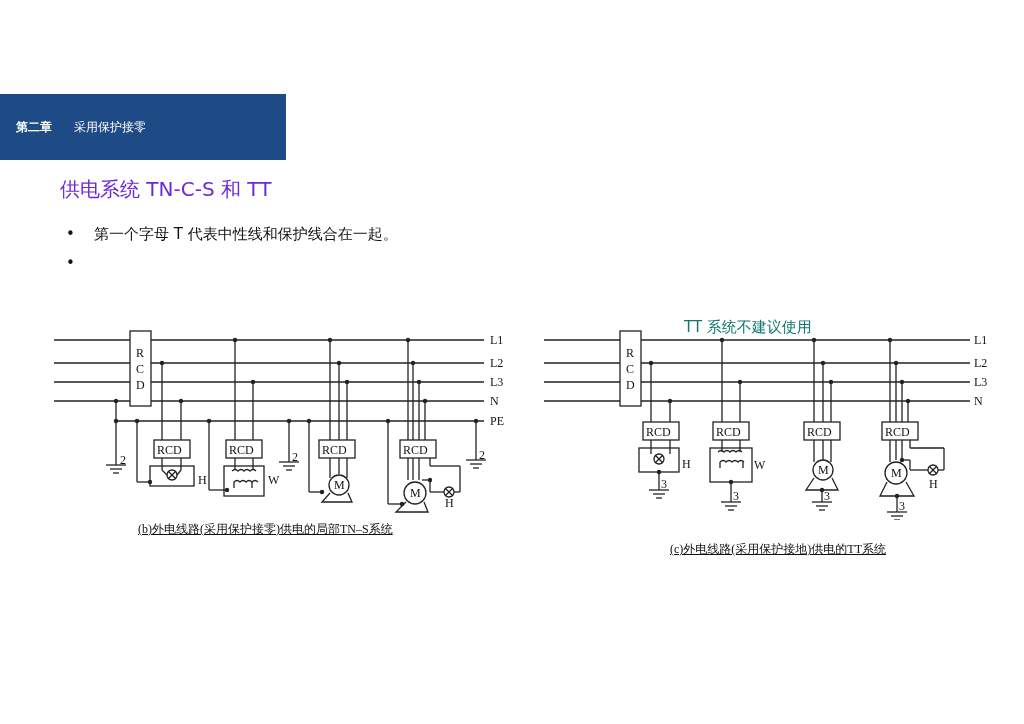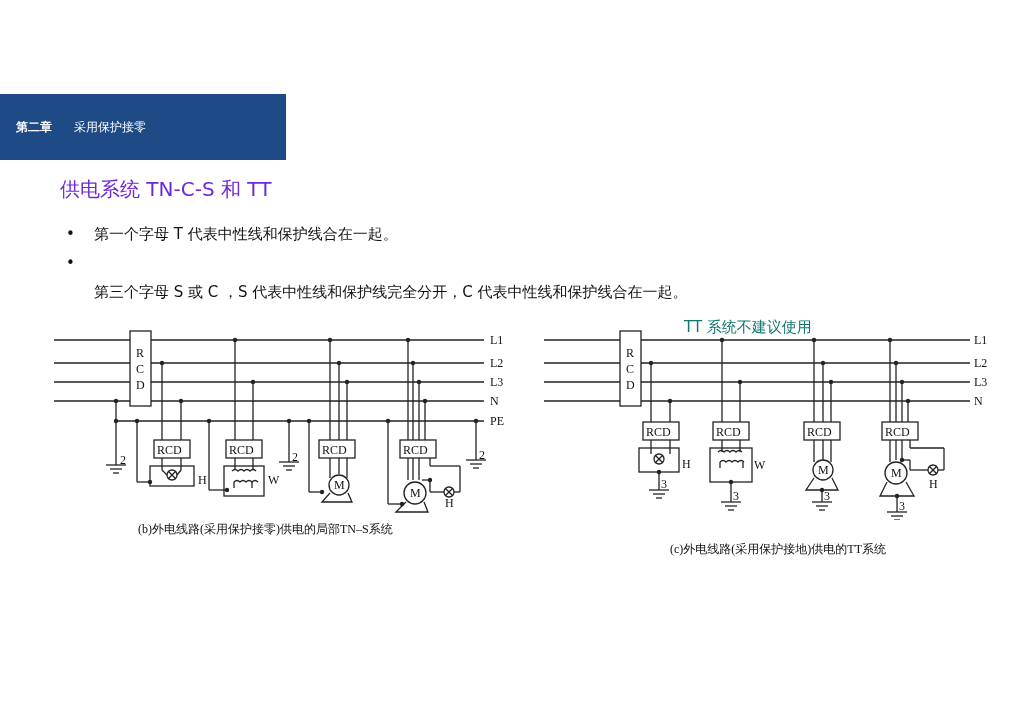--- a/index.html
+++ b/index.html
@@ -10,43 +10,39 @@
                  padding-left: 16px; box-sizing: border-box; font-size: 12px; }
   .chapter-bar .chap-num { font-weight: bold; margin-right: 22px; }
   .slide-title { position: absolute; left: 60px; top: 176px; width: 240px;
                  color: #6d28d9; font-size: 20px; line-height: 26px; }
   .bullets { position: absolute; left: 66px; top: 220px; color: #111; font-size: 15px; }
   .bullets .line { height: 29px; line-height: 29px; white-space: nowrap; display: flex; }
   .bullets .dot { width: 28px; display: inline-block; }
   .warning { position: absolute; left: 684px; top: 318px; color: #0f766e; font-size: 15px; }
   svg.diag { position: absolute; font-family: "Liberation Serif", "DejaVu Serif", serif; }
   .caption { position: absolute; font-family: "Liberation Serif", "DejaVu Serif", serif;
-             font-size: 12px; color: #111; }
+             font-size: 12px; color: #111; text-decoration: underline; }
 </style>
 </head>
 <body>
 
 <div class="chapter-bar">
   <span class="chap-num">第二章</span>
   <span>采用保护接零</span>
 </div>
 
 <div class="slide-title">供电系统 TN-C-S 和 TT</div>
 
 <div class="bullets">
   <div class="line">
     <span class="dot">•</span>
     <span>第一个字母 T 代表中性线和保护线合在一起。</span>
   </div>
   <div class="line">
     <span class="dot">•</span>
-  </div>
-  <div class="line">
-    <span class="dot"></span>
-    <span>第三个字母 S 或 C ，S 代表中性线和保护线完全分开，C 代表中性线和保护线合在一起。</span>
   </div>
 </div>
 
 <div class="warning">TT 系统不建议使用</div>
 
 <svg class="diag" style="left:50px;top:330px" width="470" height="190" viewBox="0 0 470 190">
   <g stroke="#222" stroke-width="1.3" fill="none">
 
     <line x1="4" y1="10" x2="434" y2="10"></line>
     <line x1="4" y1="33" x2="434" y2="33"></line>

